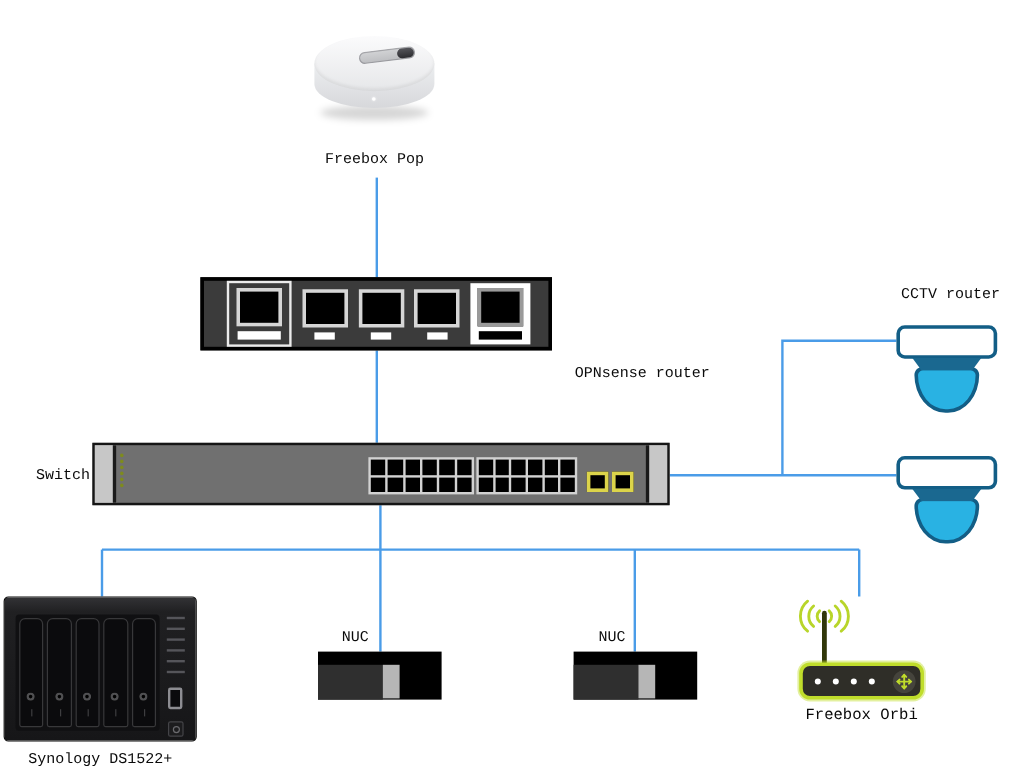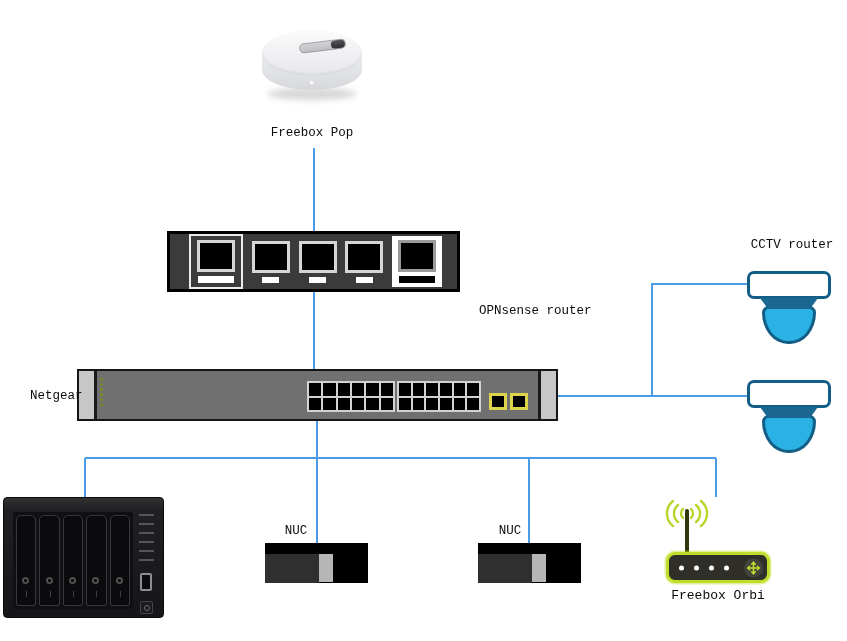--- a/index.html
+++ b/index.html
@@ -197,21 +197,21 @@
       <div class="sw-port"></div>
         <div class="sw-port"></div>
         <div class="sw-port"></div>
       <div class="sw-port"></div>
         <div class="sw-port"></div>
         <div class="sw-port"></div>
     </div>
     <div class="sw-sfp s1"></div>
     <div class="sw-sfp s2"></div>
   </div>
-  <div class="lbl" style="left:30px;top:389px;">Netgear</div>
+  <div class="lbl" style="left:30px;top:389px;">Switch</div>
 
   <div class="lbl center" style="left:737px;top:238px;width:110px;">CCTV router</div>
   <div class="camera" style="left:747px;top:271px;">
     <div class="cam-head"></div>
     <div class="cam-neck"></div>
     <div class="cam-dome"></div>
   </div>
   <div class="camera" style="left:747px;top:380px;">
     <div class="cam-head"></div>
     <div class="cam-neck"></div>
@@ -230,20 +230,21 @@
       <div class="nas-led"></div>
         <div class="nas-led"></div>
         <div class="nas-led"></div>
       <div class="nas-led"></div>
         <div class="nas-led"></div>
         <div class="nas-led"></div>
       <div class="nas-usb"></div>
       <div class="nas-power"></div>
     </div>
   </div>
+  <div class="lbl center" style="left:3px;top:626px;width:161px;">Synology DS1522+</div>
 
   <div class="lbl center" style="left:265px;top:524px;width:62px;">NUC</div>
   <div class="nuc" style="left:265px;top:543px;">
     <div class="nuc-panel"></div>
     <div class="nuc-bar"></div>
   </div>
 
   <div class="lbl center" style="left:478px;top:524px;width:64px;">NUC</div>
   <div class="nuc" style="left:478px;top:543px;">
     <div class="nuc-panel"></div>

